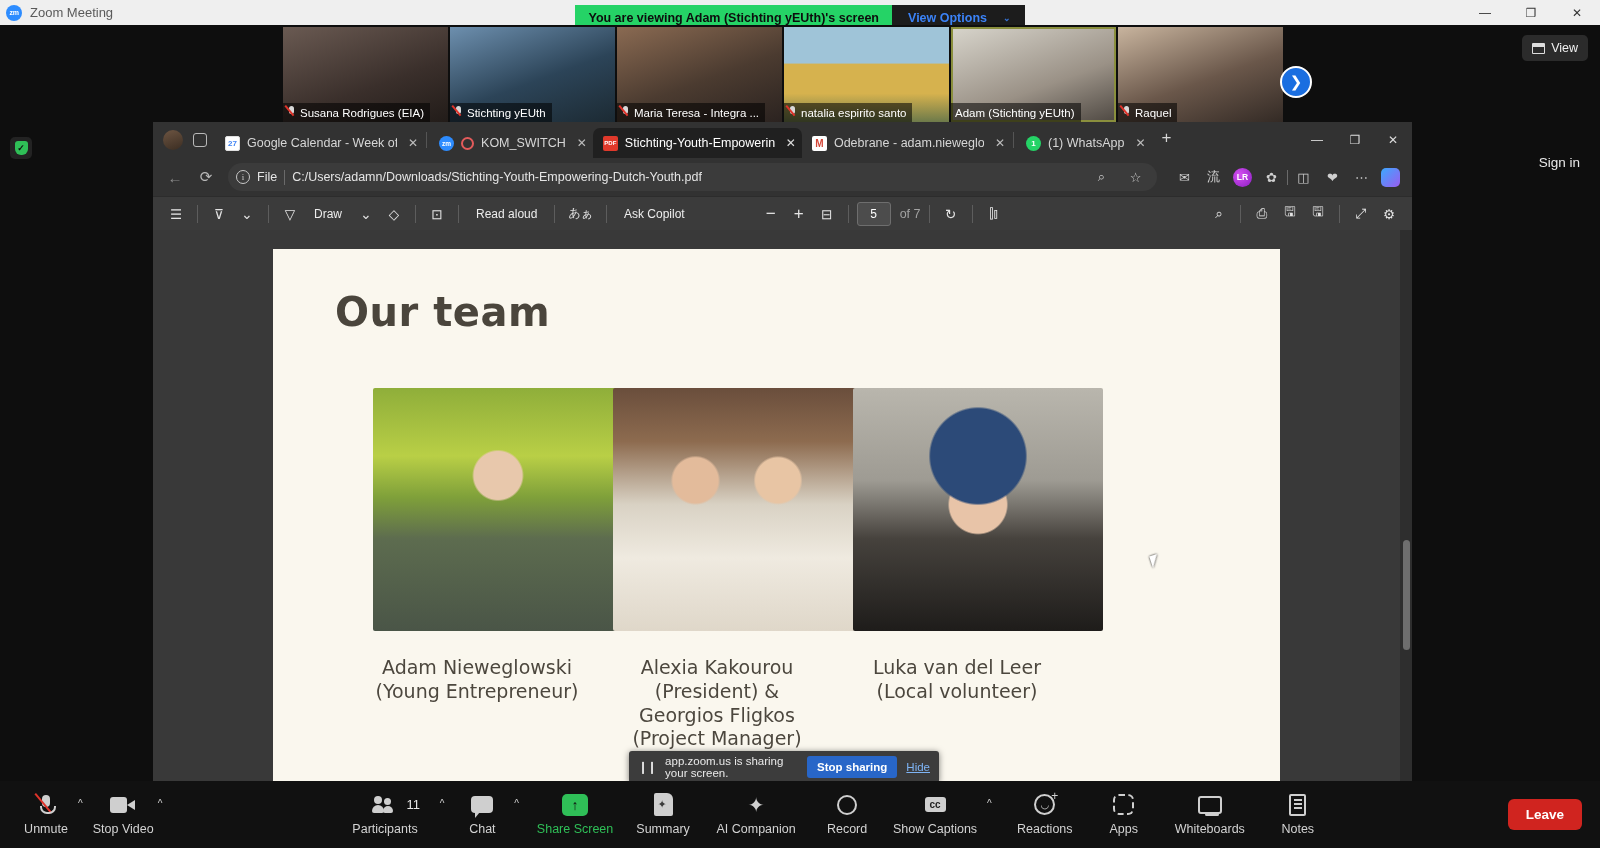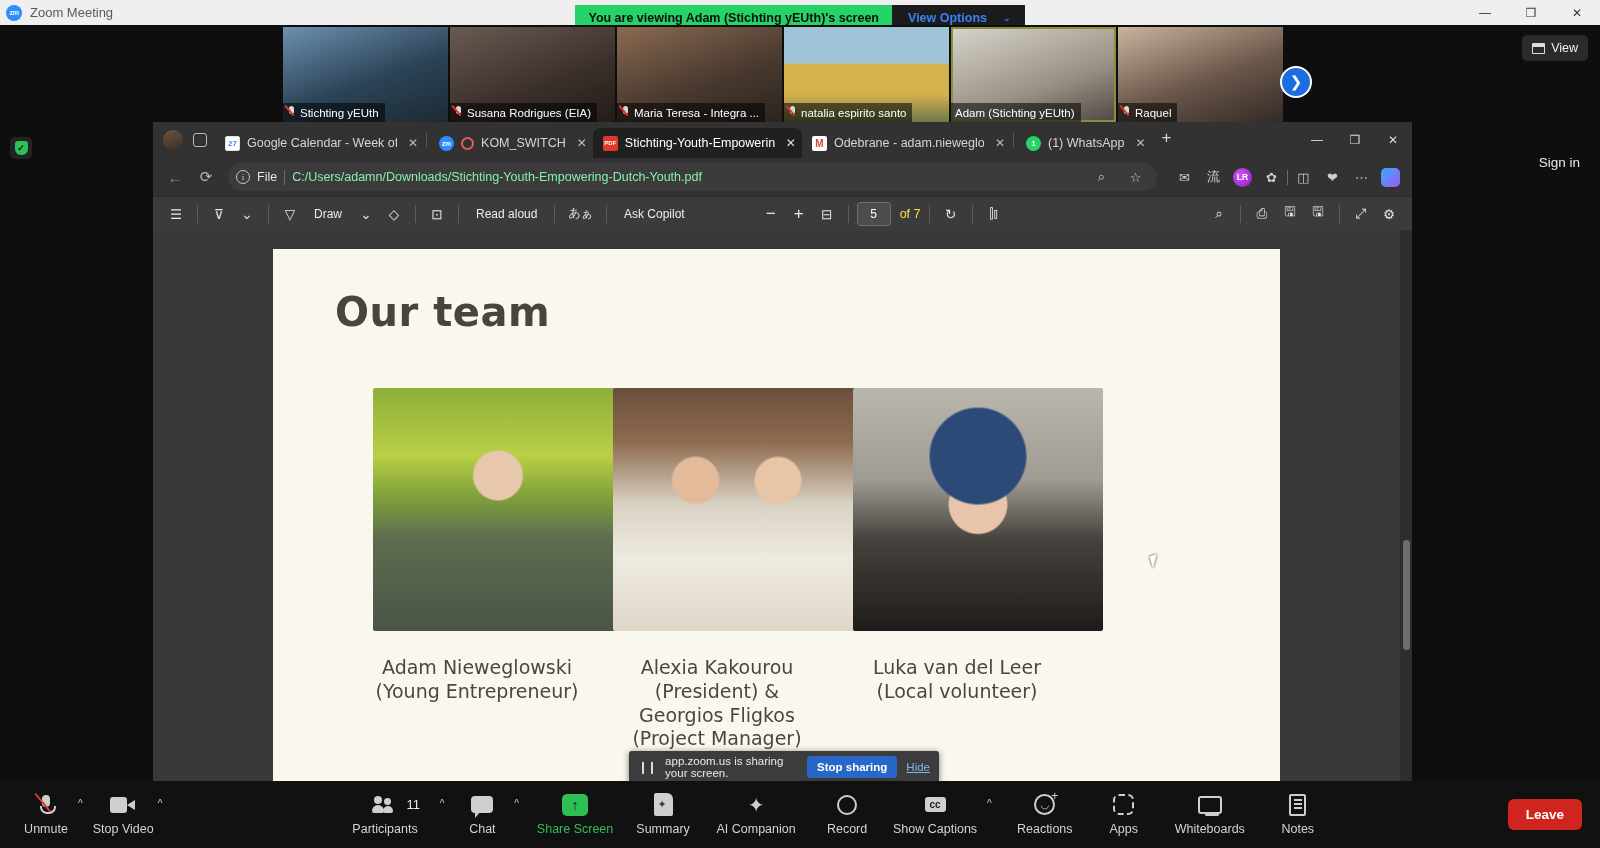--- a/index.html
+++ b/index.html
@@ -162,21 +162,21 @@
   .nav-ic.dim { color: #8c8c8c; }
   #urlbox {
     flex: 1; height: 28px; background: #3b3b3b; border-radius: 14px;
     display: flex; align-items: center; padding: 0 8px; gap: 7px; margin: 0 5px;
   }
   .info-ic { width: 14px; height: 14px; border: 1.2px solid #c9c9c9; border-radius: 50%;
              color: #c9c9c9; font-size: 9px; display: flex; align-items: center;
              justify-content: center; font-family: "Liberation Serif", serif; }
   #url-file-label { color: #e4e4e4; font-size: 12.5px; }
   .url-div { width: 1px; height: 15px; background: #6a6a6a; }
-  #url-text { color: #86efac; font-size: 12.5px; white-space: nowrap; }
+  #url-text { color: #e5e5e5; font-size: 12.5px; white-space: nowrap; }
   .addr-right { display: flex; align-items: center; gap: 2px; margin-left: 6px; }
   .addr-ic { width: 27px; height: 27px; display: flex; align-items: center;
              justify-content: center; color: #cfcfcf; font-size: 13px; border-radius: 50%; }
   .avatar-lr { width: 19px; height: 19px; border-radius: 50%;
                background: radial-gradient(circle at 35% 35%,#d44ff0,#8c1ec4);
                color: #fff; font-size: 8.5px; font-weight: bold;
                display: flex; align-items: center; justify-content: center; }
   .copilot-bl { width: 19px; height: 19px; border-radius: 5px;
                 background: linear-gradient(135deg,#3ba9ff,#9a5cf0); }
 
@@ -189,21 +189,21 @@
             align-items: center; justify-content: center; color: #e4e4e4;
             font-size: 13.5px; border-radius: 4px; }
   .pdf-txt { height: 26px; padding: 0 9px; display: flex; align-items: center;
              color: #ededed; font-size: 12px; border-radius: 4px; }
   .pdf-sep { width: 1px; height: 18px; background: #5d5d5d; margin: 0 6px; }
   #pdf-pagebox {
     width: 34px; height: 24px; background: #4c4c4c; border: 1px solid #6e6e6e;
     border-radius: 3px; color: #fff; font-size: 12px;
     display: flex; align-items: center; justify-content: center;
   }
-  #pdf-pagetotal { color: #fde047; font-size: 12.5px; margin-left: 7px; }
+  #pdf-pagetotal { color: #a3a3a3; font-size: 12.5px; margin-left: 7px; }
   .pdf-right { margin-left: auto; display: flex; align-items: center; gap: 2px; }
 
   
   #pdf-viewport {
     position: relative; height: calc(684px - 36px - 38px - 34px);
     background: #393939; overflow: hidden;
   }
   #pdf-page {
     position: absolute; left: 120px; top: 19px; width: 1007px; height: 570px;
     background: #faf7ee;
@@ -356,30 +356,30 @@
   </div>
 </div>
 
 <div id="zoom-body">
 
   <div id="encryption-shield">
     <div class="shield">✓</div>
   </div>
 
   <div id="filmstrip">
+    <div class="thumb" style="background:linear-gradient(160deg,#6a5a52,#3a2f2b 60%,#221c19)">
+      <div class="thumb-label">
+        <span class="mic-off"></span>
+        <span>Susana Rodrigues (EIA)</span>
+      </div>
+    </div>
     <div class="thumb" style="background:linear-gradient(160deg,#6d8fae,#2c4458 55%,#1c2a33)">
       <div class="thumb-label">
         <span class="mic-off"></span>
         <span>Stichting yEUth</span>
-      </div>
-    </div>
-    <div class="thumb" style="background:linear-gradient(160deg,#6a5a52,#3a2f2b 60%,#221c19)">
-      <div class="thumb-label">
-        <span class="mic-off"></span>
-        <span>Susana Rodrigues (EIA)</span>
       </div>
     </div>
     <div class="thumb" style="background:linear-gradient(160deg,#8a6a52,#4b3b30 55%,#2b2320)">
       <div class="thumb-label">
         <span class="mic-off"></span>
         <span>Maria Teresa - Integra ...</span>
       </div>
     </div>
     <div class="thumb" style="background:linear-gradient(180deg,#9fc4d8 0 38%,#d6b24e 39% 70%,#6d7a4a)">
       <div class="thumb-label">

